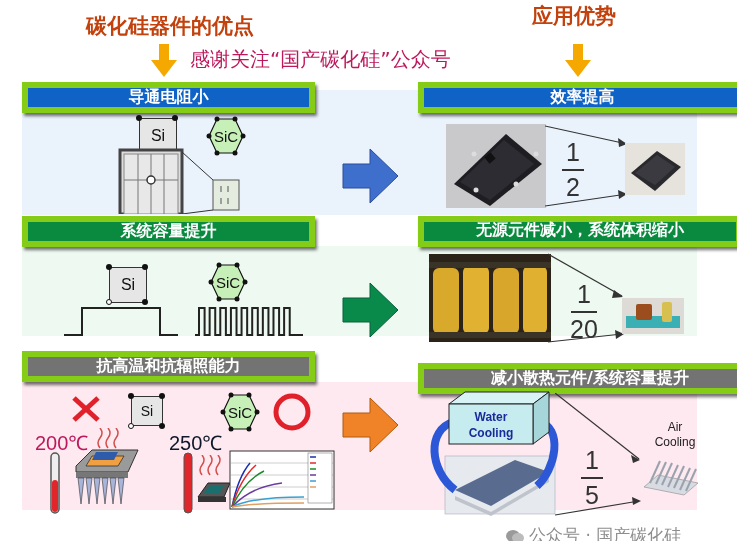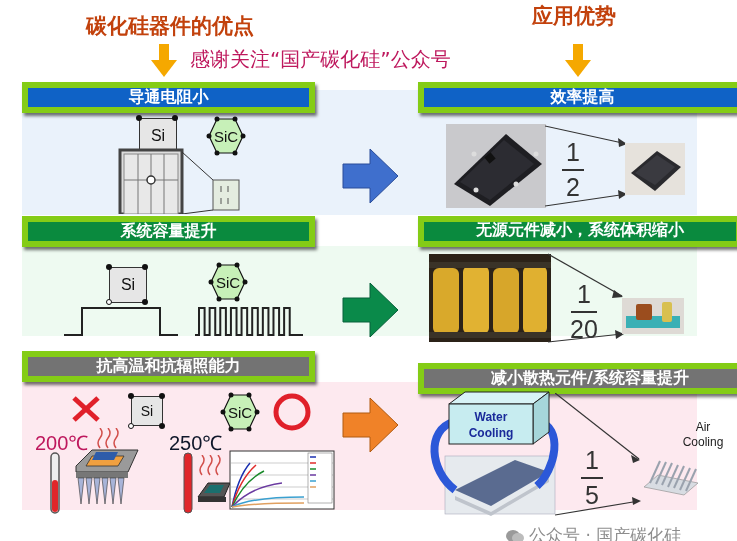--- a/index.html
+++ b/index.html
@@ -280,21 +280,21 @@
   <line x1="0" y1="0" x2="84" y2="66" stroke="#333" stroke-width="1.2"></line>
   <polygon points="85,67 76,62 78,70" fill="#333"></polygon>
   <line x1="0" y1="122" x2="84" y2="108" stroke="#333" stroke-width="1.2"></line>
   <polygon points="86,108 77,104 78,112" fill="#333"></polygon>
 </svg>
 <div class="frac" style="left:580px;top:448px;width:24px;">
   <span>1</span>
   <span class="bar" style="width:22px;"></span>
   <span>5</span>
 </div>
-<div class="abs label-small" style="left:668px;top:420px;width:70px;text-align:center;font-size:12px;color:#222;line-height:15px;">
+<div class="abs label-small" style="left:640px;top:420px;width:70px;text-align:center;font-size:12px;color:#222;line-height:15px;">
   <div>Air</div>
   <div>Cooling</div>
 </div>
 <svg class="abs" style="left:640px;top:455px;" width="60" height="44">
   <polygon points="4,32 44,40 58,28 18,20" fill="#d8dce2" stroke="#888" stroke-width="0.6"></polygon>
   <g stroke="#9aa2ae" stroke-width="2">
     <line x1="10" y1="28" x2="20" y2="6"></line>
       <line x1="16" y1="29" x2="26" y2="7"></line>
       <line x1="22" y1="30" x2="32" y2="8"></line>
     <line x1="28" y1="32" x2="38" y2="10"></line>

